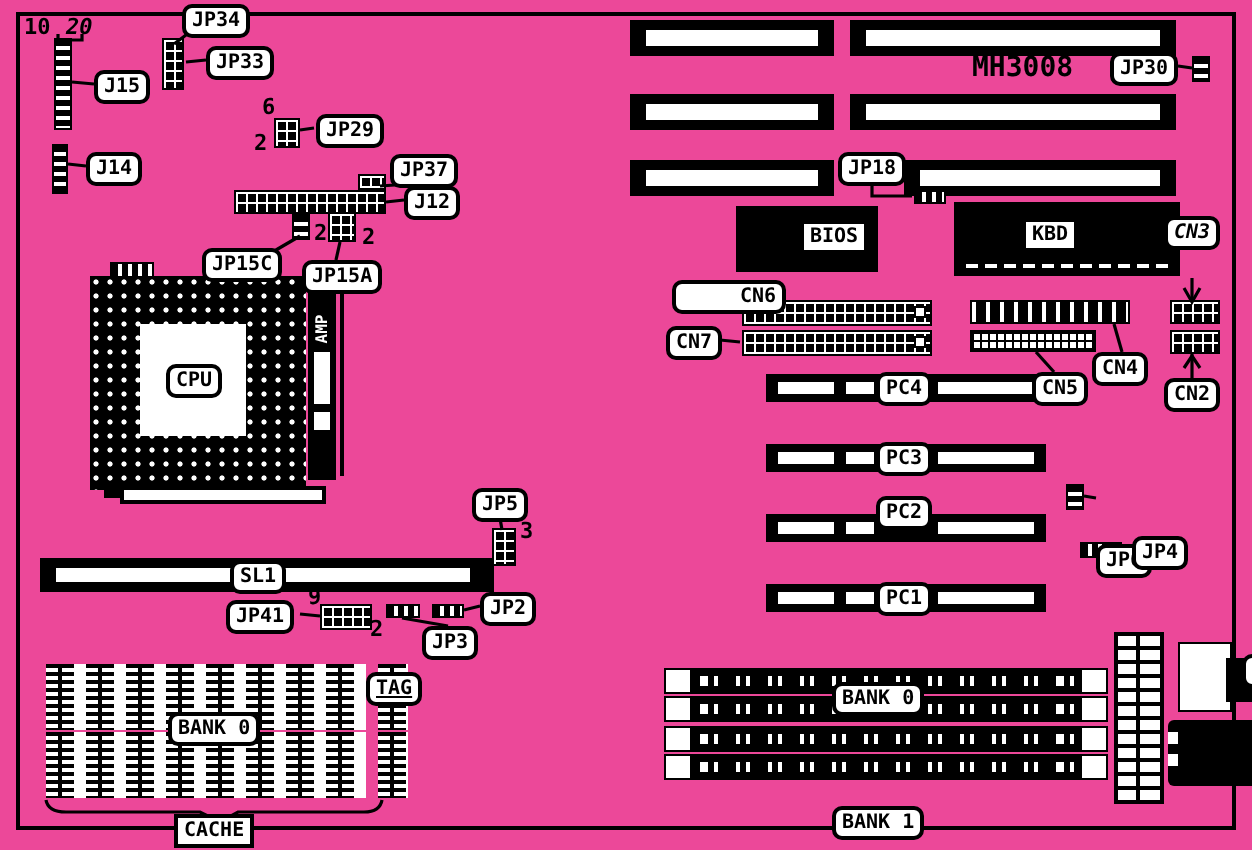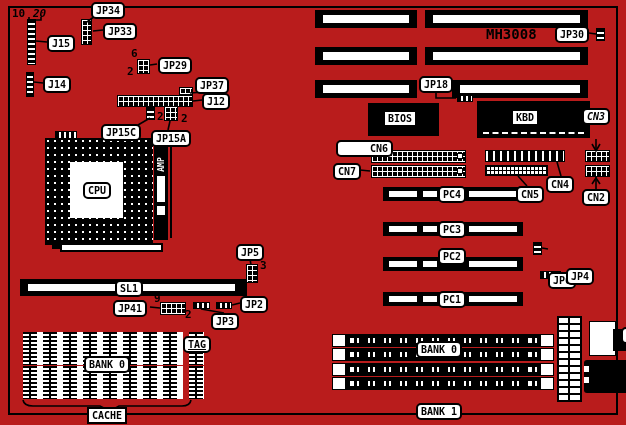--- a/index.html
+++ b/index.html
@@ -1,16 +1,16 @@
 <!DOCTYPE html>
 <html><head>
 <meta charset="utf-8">
 <style>
   html,body{margin:0;padding:0;background:#fff;}
-  #board{position:relative;width:626px;height:425px;background:#b91c1c;overflow:hidden;
+  #board{position:relative;width:626px;height:425px;background:#ec4899;overflow:hidden;
          font-family:"DejaVu Sans Mono","Liberation Mono",monospace;}
   #board *{box-sizing:border-box;}
   .abs{position:absolute;}
   .border-rect{border:2px solid #000;z-index:0;}
   
   .lbl{position:absolute;z-index:6;background:#fff;border:2px solid #000;border-radius:5px;
        font-weight:bold;font-size:10px;line-height:11px;padding:1px 3px;color:#000;
        white-space:nowrap;text-align:center;}
   .lbl.sq{border-radius:0;}
   .ann{position:absolute;z-index:5;font-weight:bold;font-size:11px;line-height:11px;color:#000;}
@@ -142,21 +142,21 @@
   <div class="abs isa" style="left:452px;top:80px;width:136px;height:18px;"></div>
 
   <div class="ann" style="left:486px;top:29px;font-size:14px;">MH3008</div>
   <div class="lbl" style="left:555px;top:26px;">JP30</div>
   <div class="abs hstripe" style="left:596px;top:28px;width:9px;height:13px;"></div>
 
   <div class="lbl" style="left:419px;top:76px;">JP18</div>
   <div class="abs vstripe" style="left:457px;top:95px;width:16px;height:7px;"></div>
 
   <div class="abs blackbox" style="left:368px;top:103px;width:71px;height:33px;"></div>
-  <div class="lbl sq" style="left:383px;top:110px;">BIOS</div>
+  <div class="lbl sq" style="left:400px;top:110px;">BIOS</div>
   <div class="abs blackbox kbdchip" style="left:477px;top:101px;width:113px;height:37px;"></div>
   <div class="lbl sq" style="left:511px;top:109px;">KBD</div>
 
   <div class="lbl" style="left:336px;top:140px;padding-left:32px;">CN6</div>
   <div class="abs gridpat notch" style="left:371px;top:150px;width:95px;height:13px;"></div>
   <div class="lbl" style="left:333px;top:163px;">CN7</div>
   <div class="abs gridpat notch" style="left:371px;top:165px;width:95px;height:13px;"></div>
   <div class="abs vticks" style="left:485px;top:150px;width:80px;height:12px;"></div>
   <div class="abs densegrid" style="left:485px;top:165px;width:63px;height:11px;"></div>
   <div class="lbl" style="left:546px;top:176px;">CN4</div>

